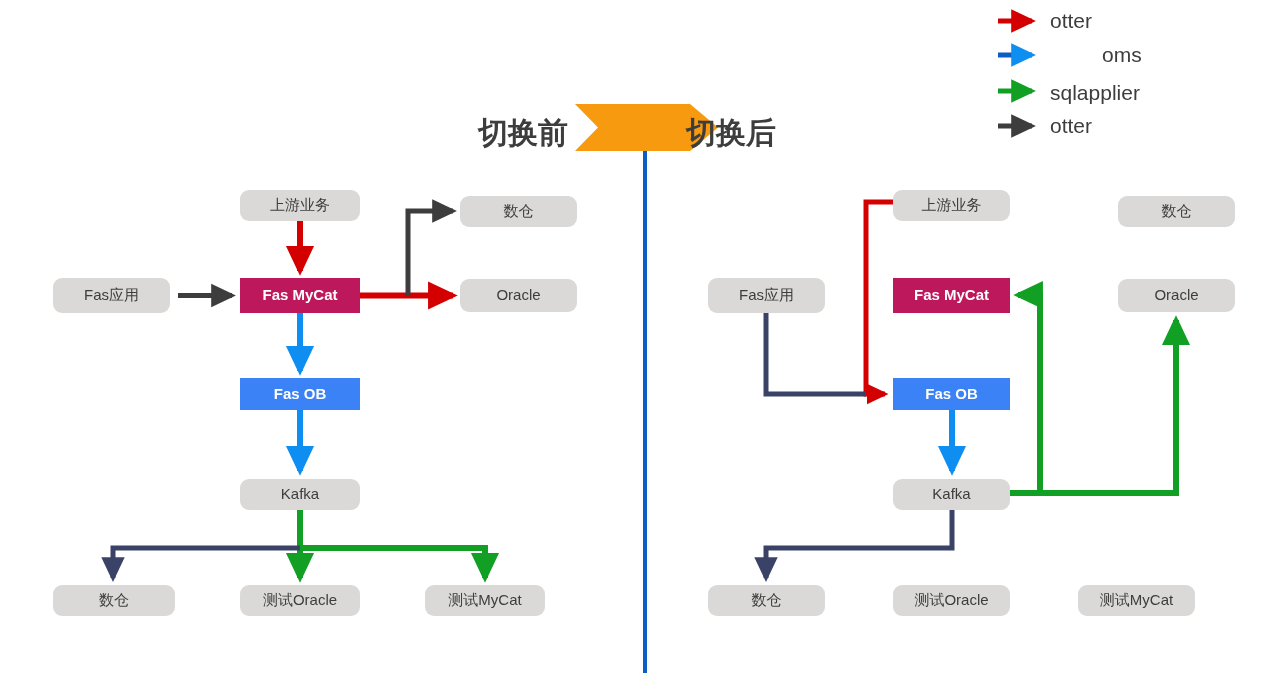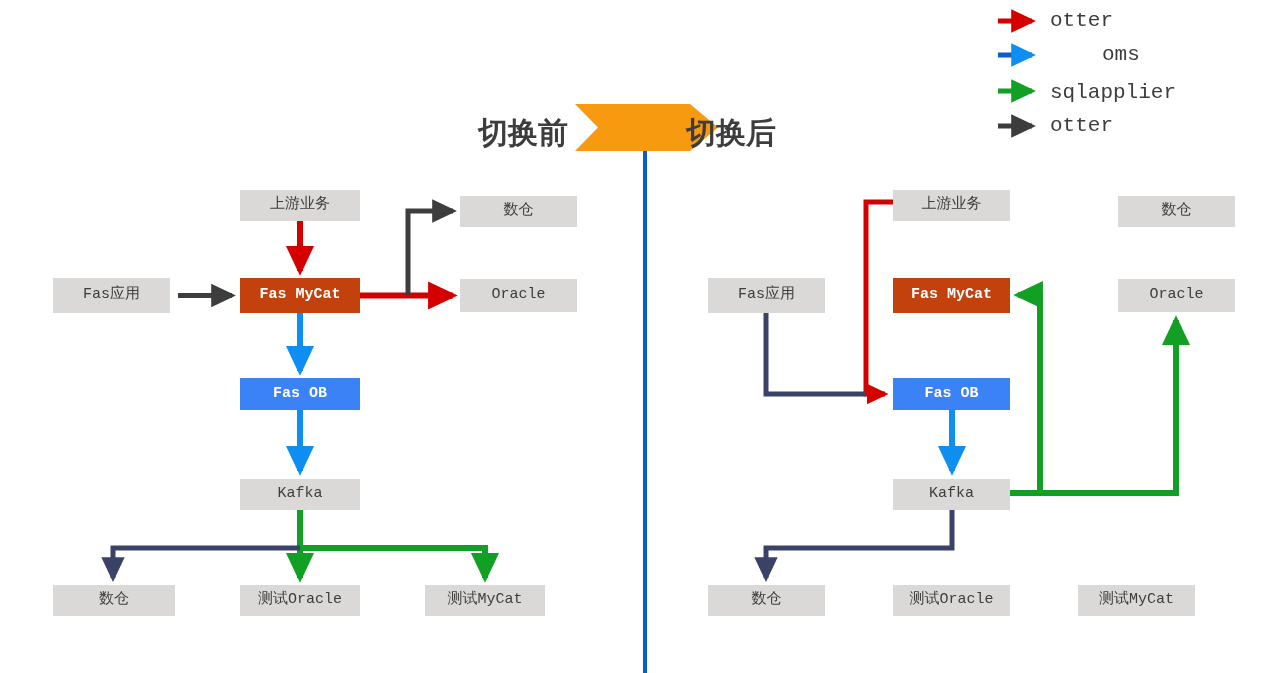--- a/index.html
+++ b/index.html
@@ -1,28 +1,28 @@
 <!DOCTYPE html>
 <html><head>
 <meta charset="utf-8">
 <style>
   html,body{margin:0;padding:0;}
   body{
     width:1280px;height:673px;background:#ffffff;
     font-family:"Liberation Sans","DejaVu Sans",sans-serif;
     position:relative;overflow:hidden;
   }
-  #stage{position:absolute;left:0;top:0;width:1280px;height:673px;font-family:Liberation Mono, monospace;}
+  #stage{position:absolute;left:0;top:0;width:1280px;height:673px;}
   svg.layer{position:absolute;left:0;top:0;width:1280px;height:673px;}
   .node{
     position:absolute;display:flex;align-items:center;justify-content:center;
     box-sizing:border-box;text-align:center;line-height:1.1;
   }
-  .node.gray{background:#dbd9d7;color:#3d3d3d;font-size:15px;font-weight:400;}
-  .node.green{background:#c2410c;color:#ffffff;font-size:15px;font-weight:bold;}
+  .node.gray{background:#dbd9d7;color:#3d3d3d;font-size:15px;font-weight:400;border-radius:9px;}
+  .node.green{background:#be185d;color:#ffffff;font-size:15px;font-weight:bold;}
   .node.blue{background:#3b82f6;color:#ffffff;font-size:15px;font-weight:bold;}
   .phase-label{
     position:absolute;font-size:30px;font-weight:bold;color:#3d3d3d;
     white-space:nowrap;
   }
   .legend-item{position:absolute;font-size:21px;color:#3d3d3d;white-space:nowrap;}
 </style>
 </head>
 <body>
 

